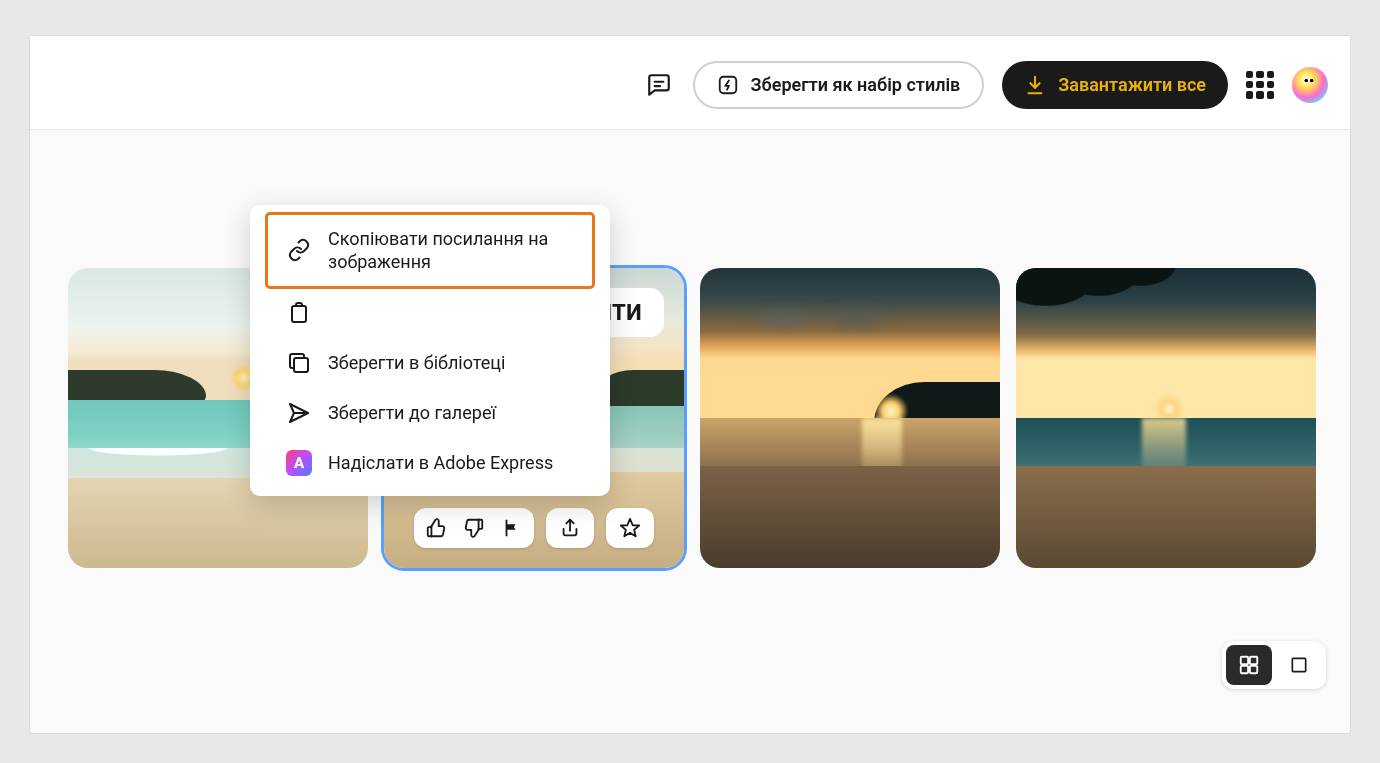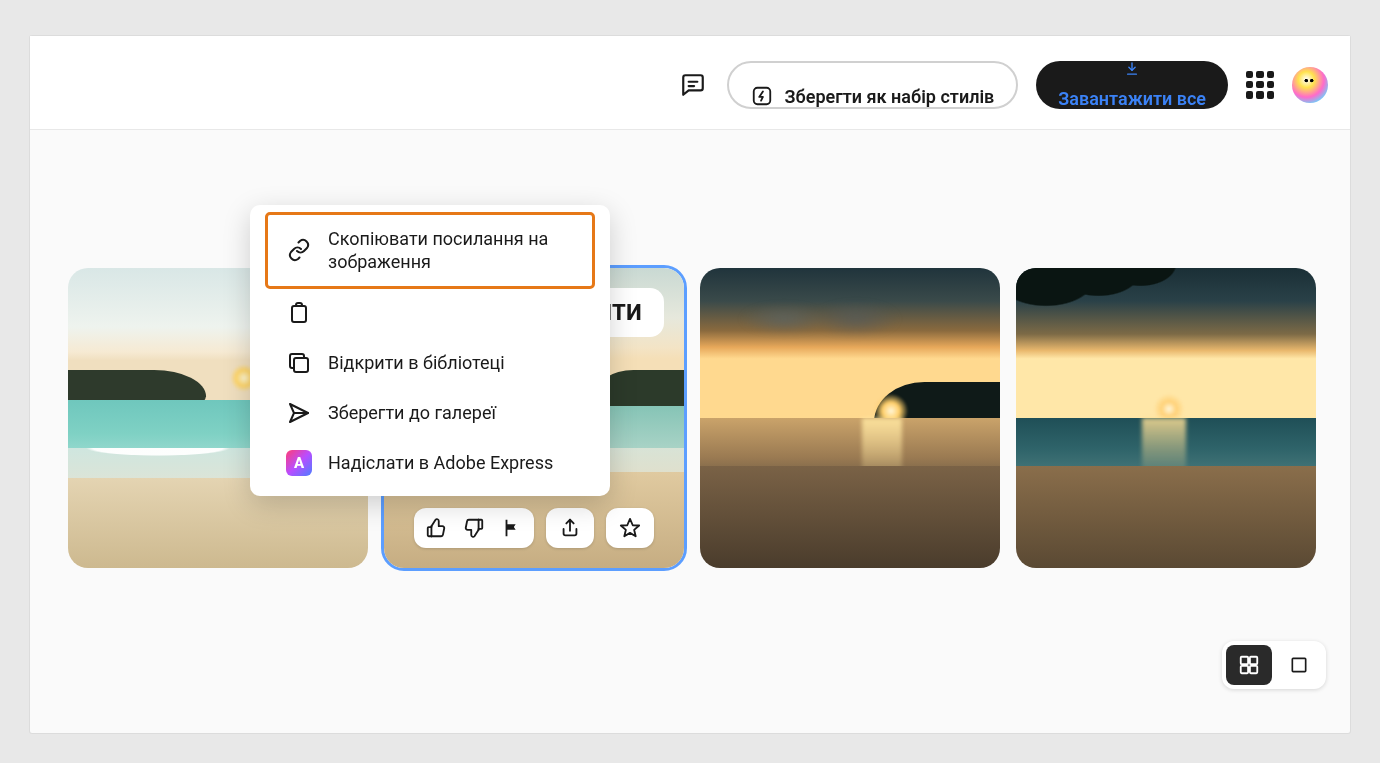--- a/index.html
+++ b/index.html
@@ -55,27 +55,25 @@
     padding: 0 22px;
     font-size: 18px;
     font-weight: 600;
     cursor: pointer;
     white-space: nowrap;
   }
   .pill-outline {
     border: 2px solid #d0d0d0;
     background: #fff;
     color: #1a1a1a;
-    align-items: flex-end;
   }
   .pill-dark {
     background: #1a1a1a;
-    color: #3b82f6;
+    color: #eab308;
     border: none;
-    flex-direction: column;
   }
   .apps-icon {
     width: 28px;
     height: 28px;
     display: grid;
     grid-template-columns: repeat(3, 1fr);
     grid-template-rows: repeat(3, 1fr);
     gap: 3px;
     cursor: pointer;
   }
@@ -447,21 +445,21 @@
             </svg>
         </div>
       </div>
       <div class="menu-item">
         <div class="mi-icon">
           <svg width="24" height="24" viewBox="0 0 24 24" fill="none" stroke="currentColor" stroke-width="2" stroke-linecap="round" stroke-linejoin="round">
               <rect x="7" y="7" width="14" height="14" rx="2"></rect>
               <path d="M7 17H5a2 2 0 0 1-2-2V5a2 2 0 0 1 2-2h10a2 2 0 0 1 2 2v2"></path>
             </svg>
         </div>
-        <div class="mi-label">Відкрити в бібліотеці</div>
+        <div class="mi-label">Зберегти в бібліотеці</div>
       </div>
       <div class="menu-item">
         <div class="mi-icon">
           <svg width="24" height="24" viewBox="0 0 24 24" fill="none" stroke="currentColor" stroke-width="2" stroke-linecap="round" stroke-linejoin="round">
               <path d="M3 3l18 9-18 9 4-9z"></path>
               <path d="M7 12h14"></path>
             </svg>
         </div>
         <div class="mi-label">Зберегти до галереї</div>
       </div>

